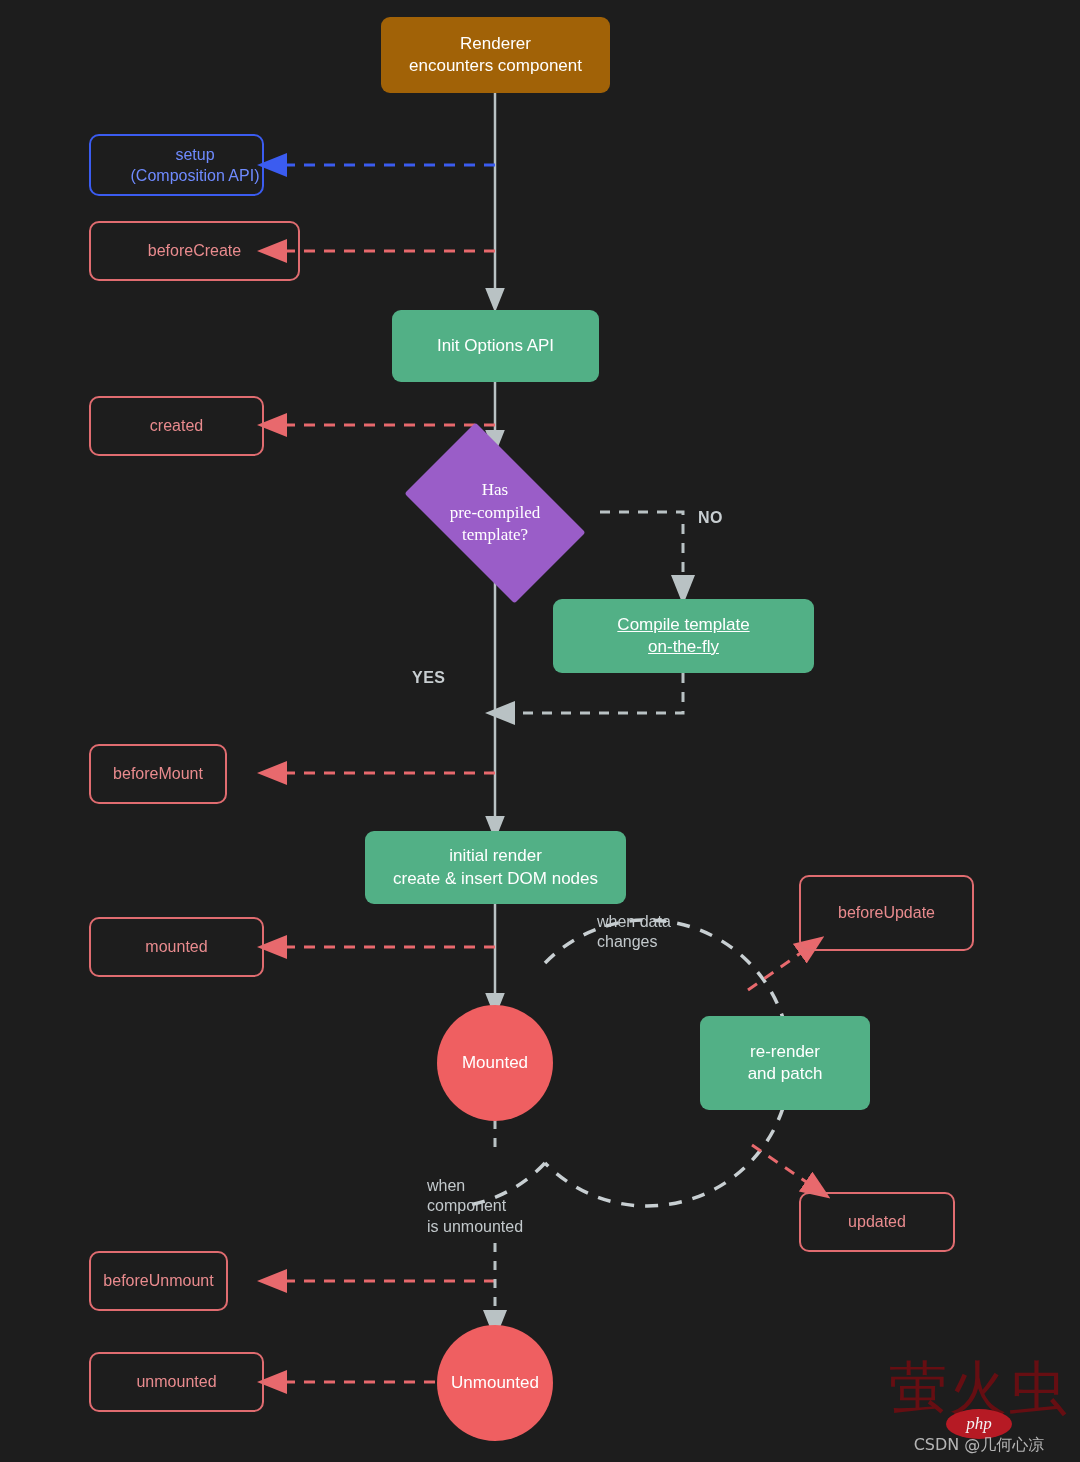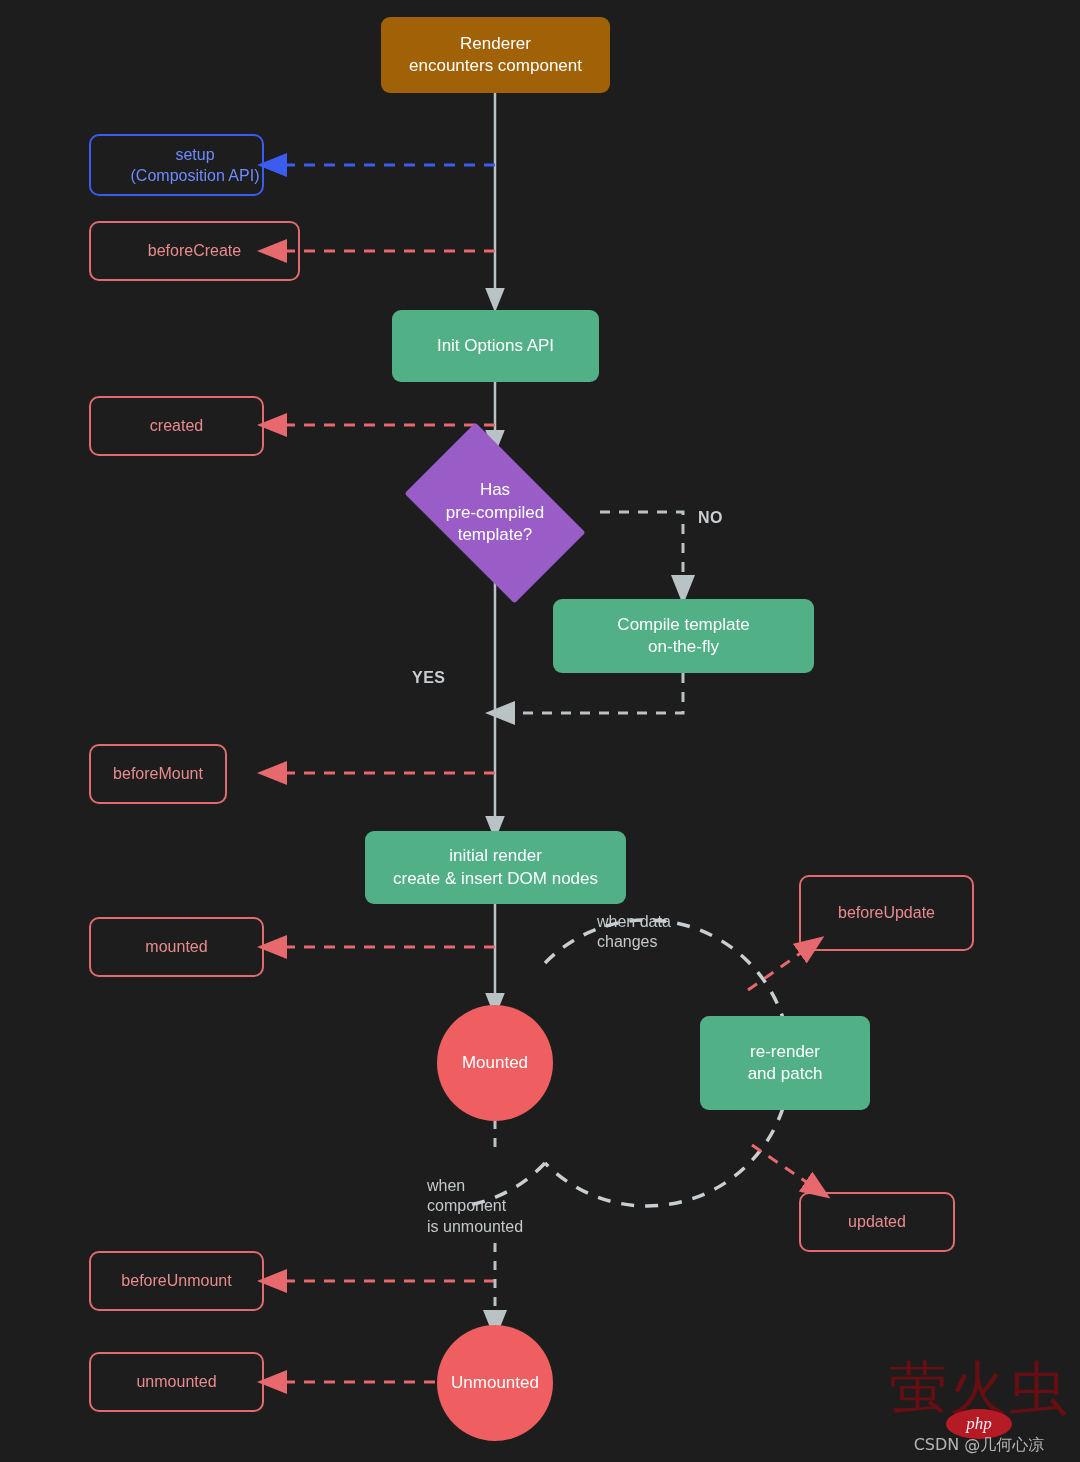--- a/index.html
+++ b/index.html
@@ -43,20 +43,21 @@
     background: #ef5f61;
     color: #ffffff;
     font-size: 17px;
   }
   .node-diamond-wrap {
     position: absolute;
     z-index: 3;
     display: flex;
     align-items: center;
     justify-content: center;
+    font-family: Liberation Serif, serif;
   }
   .node-diamond-shape {
     position: absolute;
     left: 0; top: 0;
     width: 100%; height: 100%;
     background: #9a5dc8;
     transform: rotate(45deg) scale(0.7071);
     border-radius: 4px;
   }
   .node-diamond-label {
@@ -217,21 +218,21 @@
   </div>
 
   <div class="node-diamond-wrap" style="left:385px; top:442px; width:220px; height:142px;">
     <div class="node-diamond-shape"></div>
     <div class="node-diamond-label" style="white-space: pre-line;">Has
 pre-compiled
 template?</div>
   </div>
 
   <div class="node node-proc node-green" style="left:553px; top:599px; width:261px; height:74px;">
-    <span style="white-space: pre-line;">Compile template
+    <span style="white-space: pre-line; text-decoration: underline;">Compile template
 on-the-fly</span>
   </div>
 
   <div class="node node-hook" style="left:89px; top:744px; width:138px; height:60px;">
     <span>beforeMount</span>
   </div>
 
   <div class="node node-proc node-green" style="left:365px; top:831px; width:261px; height:73px;">
     <span style="white-space: pre-line;">initial render
 create &amp; insert DOM nodes</span>
@@ -251,21 +252,21 @@
 
   <div class="node node-proc node-green" style="left:700px; top:1016px; width:170px; height:94px;">
     <span style="white-space: pre-line;">re-render
 and patch</span>
   </div>
 
   <div class="node node-hook" style="left:799px; top:1192px; width:156px; height:60px;">
     <span>updated</span>
   </div>
 
-  <div class="node node-hook" style="left:89px; top:1251px; width:175px; height:60px;align-items:center;">
+  <div class="node node-hook" style="left:89px; top:1251px; width:139px; height:60px;align-items:center;">
     <span>beforeUnmount</span>
   </div>
 
   <div class="node node-hook" style="left:89px; top:1352px; width:175px; height:60px;">
     <span>unmounted</span>
   </div>
 
   <div class="node node-circle" style="left:437px; top:1325px; width:116px; height:116px;">
     <span>Unmounted</span>
   </div>

